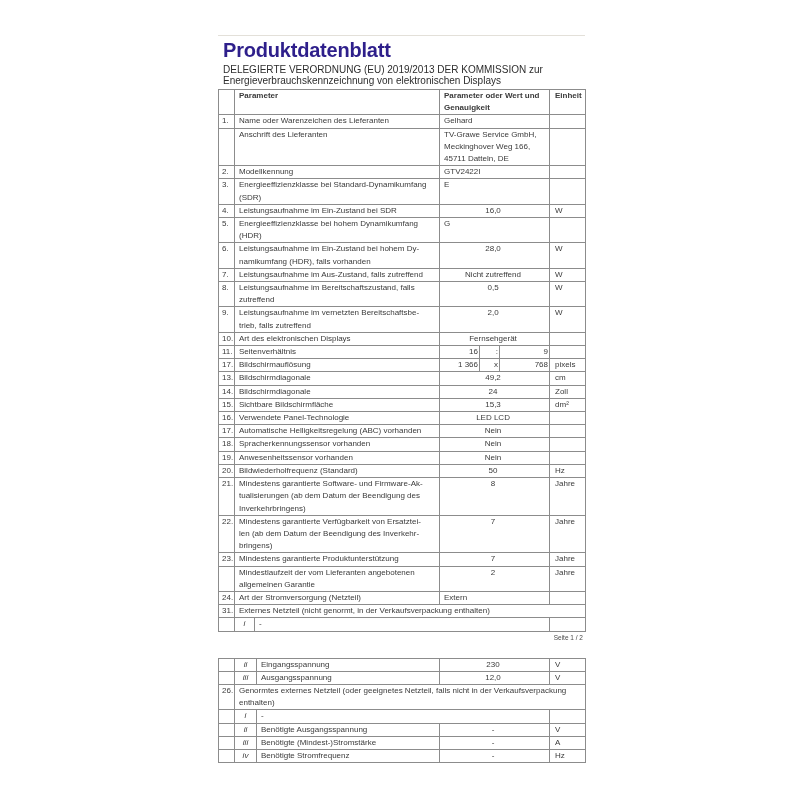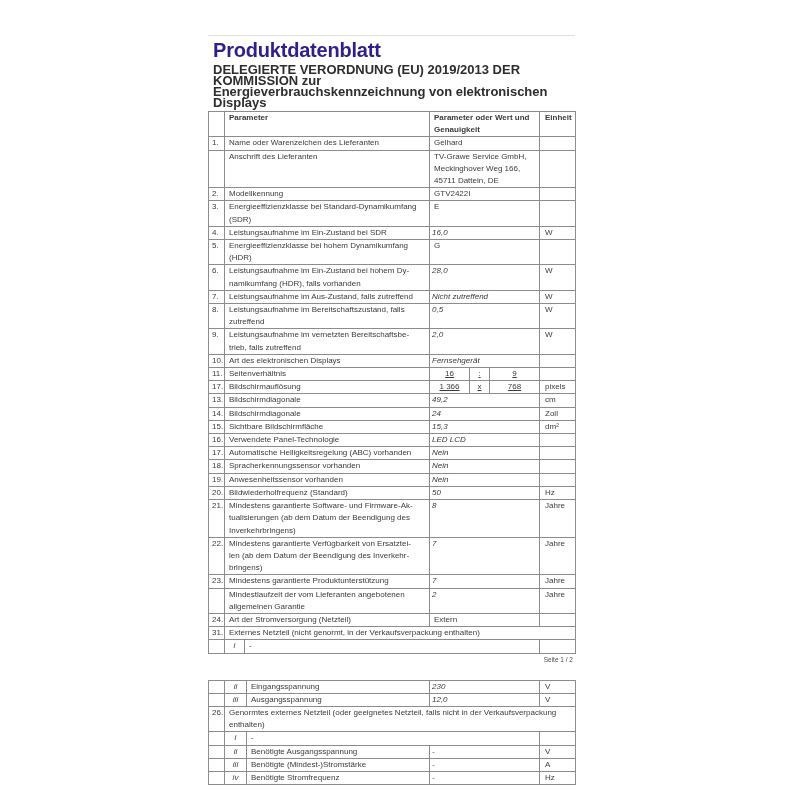--- a/index.html
+++ b/index.html
@@ -1,47 +1,46 @@
 <!DOCTYPE html>
 <html><head>
 <meta charset="utf-8">
 <style>
   html,body{margin:0;padding:0;}
   body{
     width:800px;height:800px;background:#ffffff;position:relative;
     font-family:"Liberation Sans", sans-serif;color:#3a3a3a;
   }
-  .page{position:absolute;left:208px;top:35px;width:367px;}
+  .page{position:absolute;left:218px;top:35px;width:367px;}
   .page-topline{border-top:1px solid #e3e0d9;width:367px;height:0;}
   .doc-title{
     font-size:20px;font-weight:bold;line-height:22px;color:#2e1f8b;
     margin:3px 0 0 5px;letter-spacing:-0.2px;
   }
   .subtitle{
-    margin:3px 0 0 5px;font-size:13px;line-height:11px;color:#2d2d2d;
+    margin:3px 0 0 5px;font-size:10px;line-height:11px;color:#2d2d2d;
     white-space:pre-line;
-    font-weight:bold;
   }
   table.ds{
     border-collapse:collapse;table-layout:fixed;width:367px;margin-top:3px;
   }
   table.t2{margin-top:16px;}
   td{
     border:1px solid #8c8c8c;
     font-size:8px;line-height:12.2px;vertical-align:top;
     padding:0;white-space:pre-line;overflow:hidden;
     color:#3a3a3a;
   }
   td.hd{font-weight:bold;}
   .c-num{padding:0 1px 0 3px;}
   .c-param{padding:0 2px 0 4px;}
   .c-val-l{padding:0 2px 0 4px;text-align:left;}
-  .c-val-r{padding:0 5px 0 2px;text-align:left;font-style:italic;}
+  .c-val-r{padding:0 5px 0 2px;text-align:center;}
   .c-unit{padding:0 1px 0 5px;}
-  .c-mid{text-align:center;padding:0 1px;text-decoration:underline;}
+  .c-mid{text-align:right;padding:0 1px;}
   .c-roman{text-align:center;font-style:italic;padding:0 1px;}
   .footer{
     text-align:right;font-size:6.5px;line-height:8px;color:#4a4a4a;
     margin:2px 2px 0 0;
   }
 </style>
 </head>
 <body>
 
 <div class="page">

